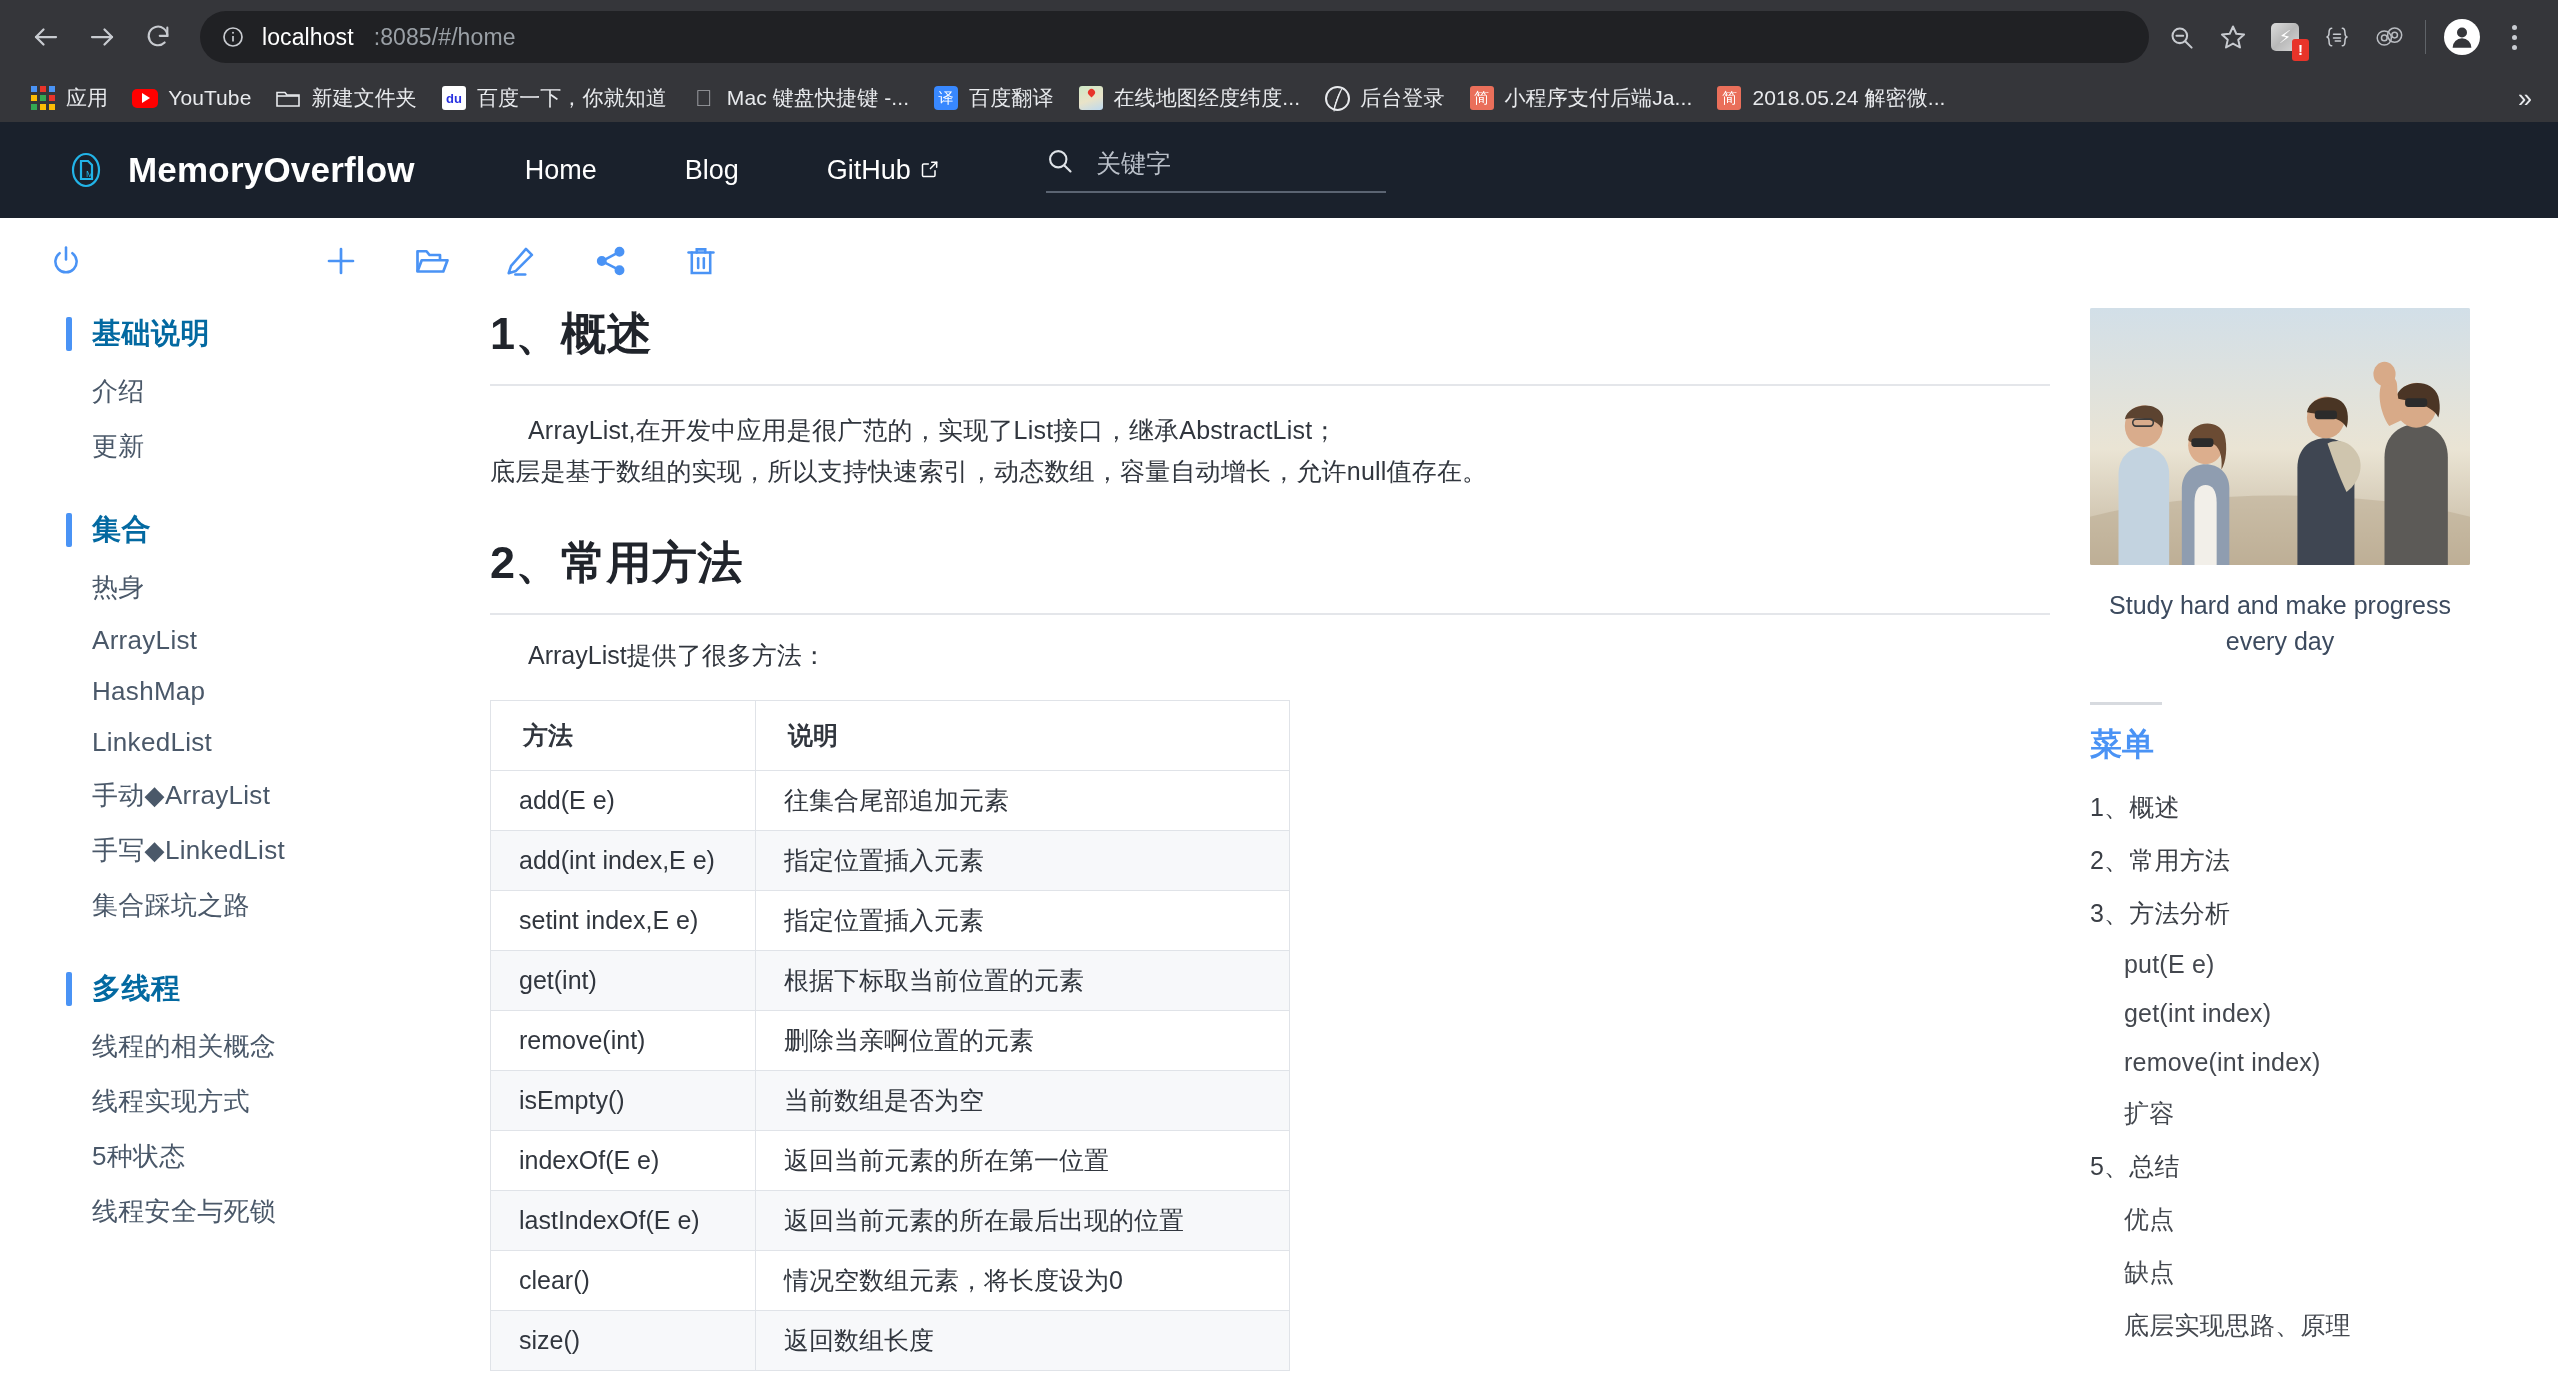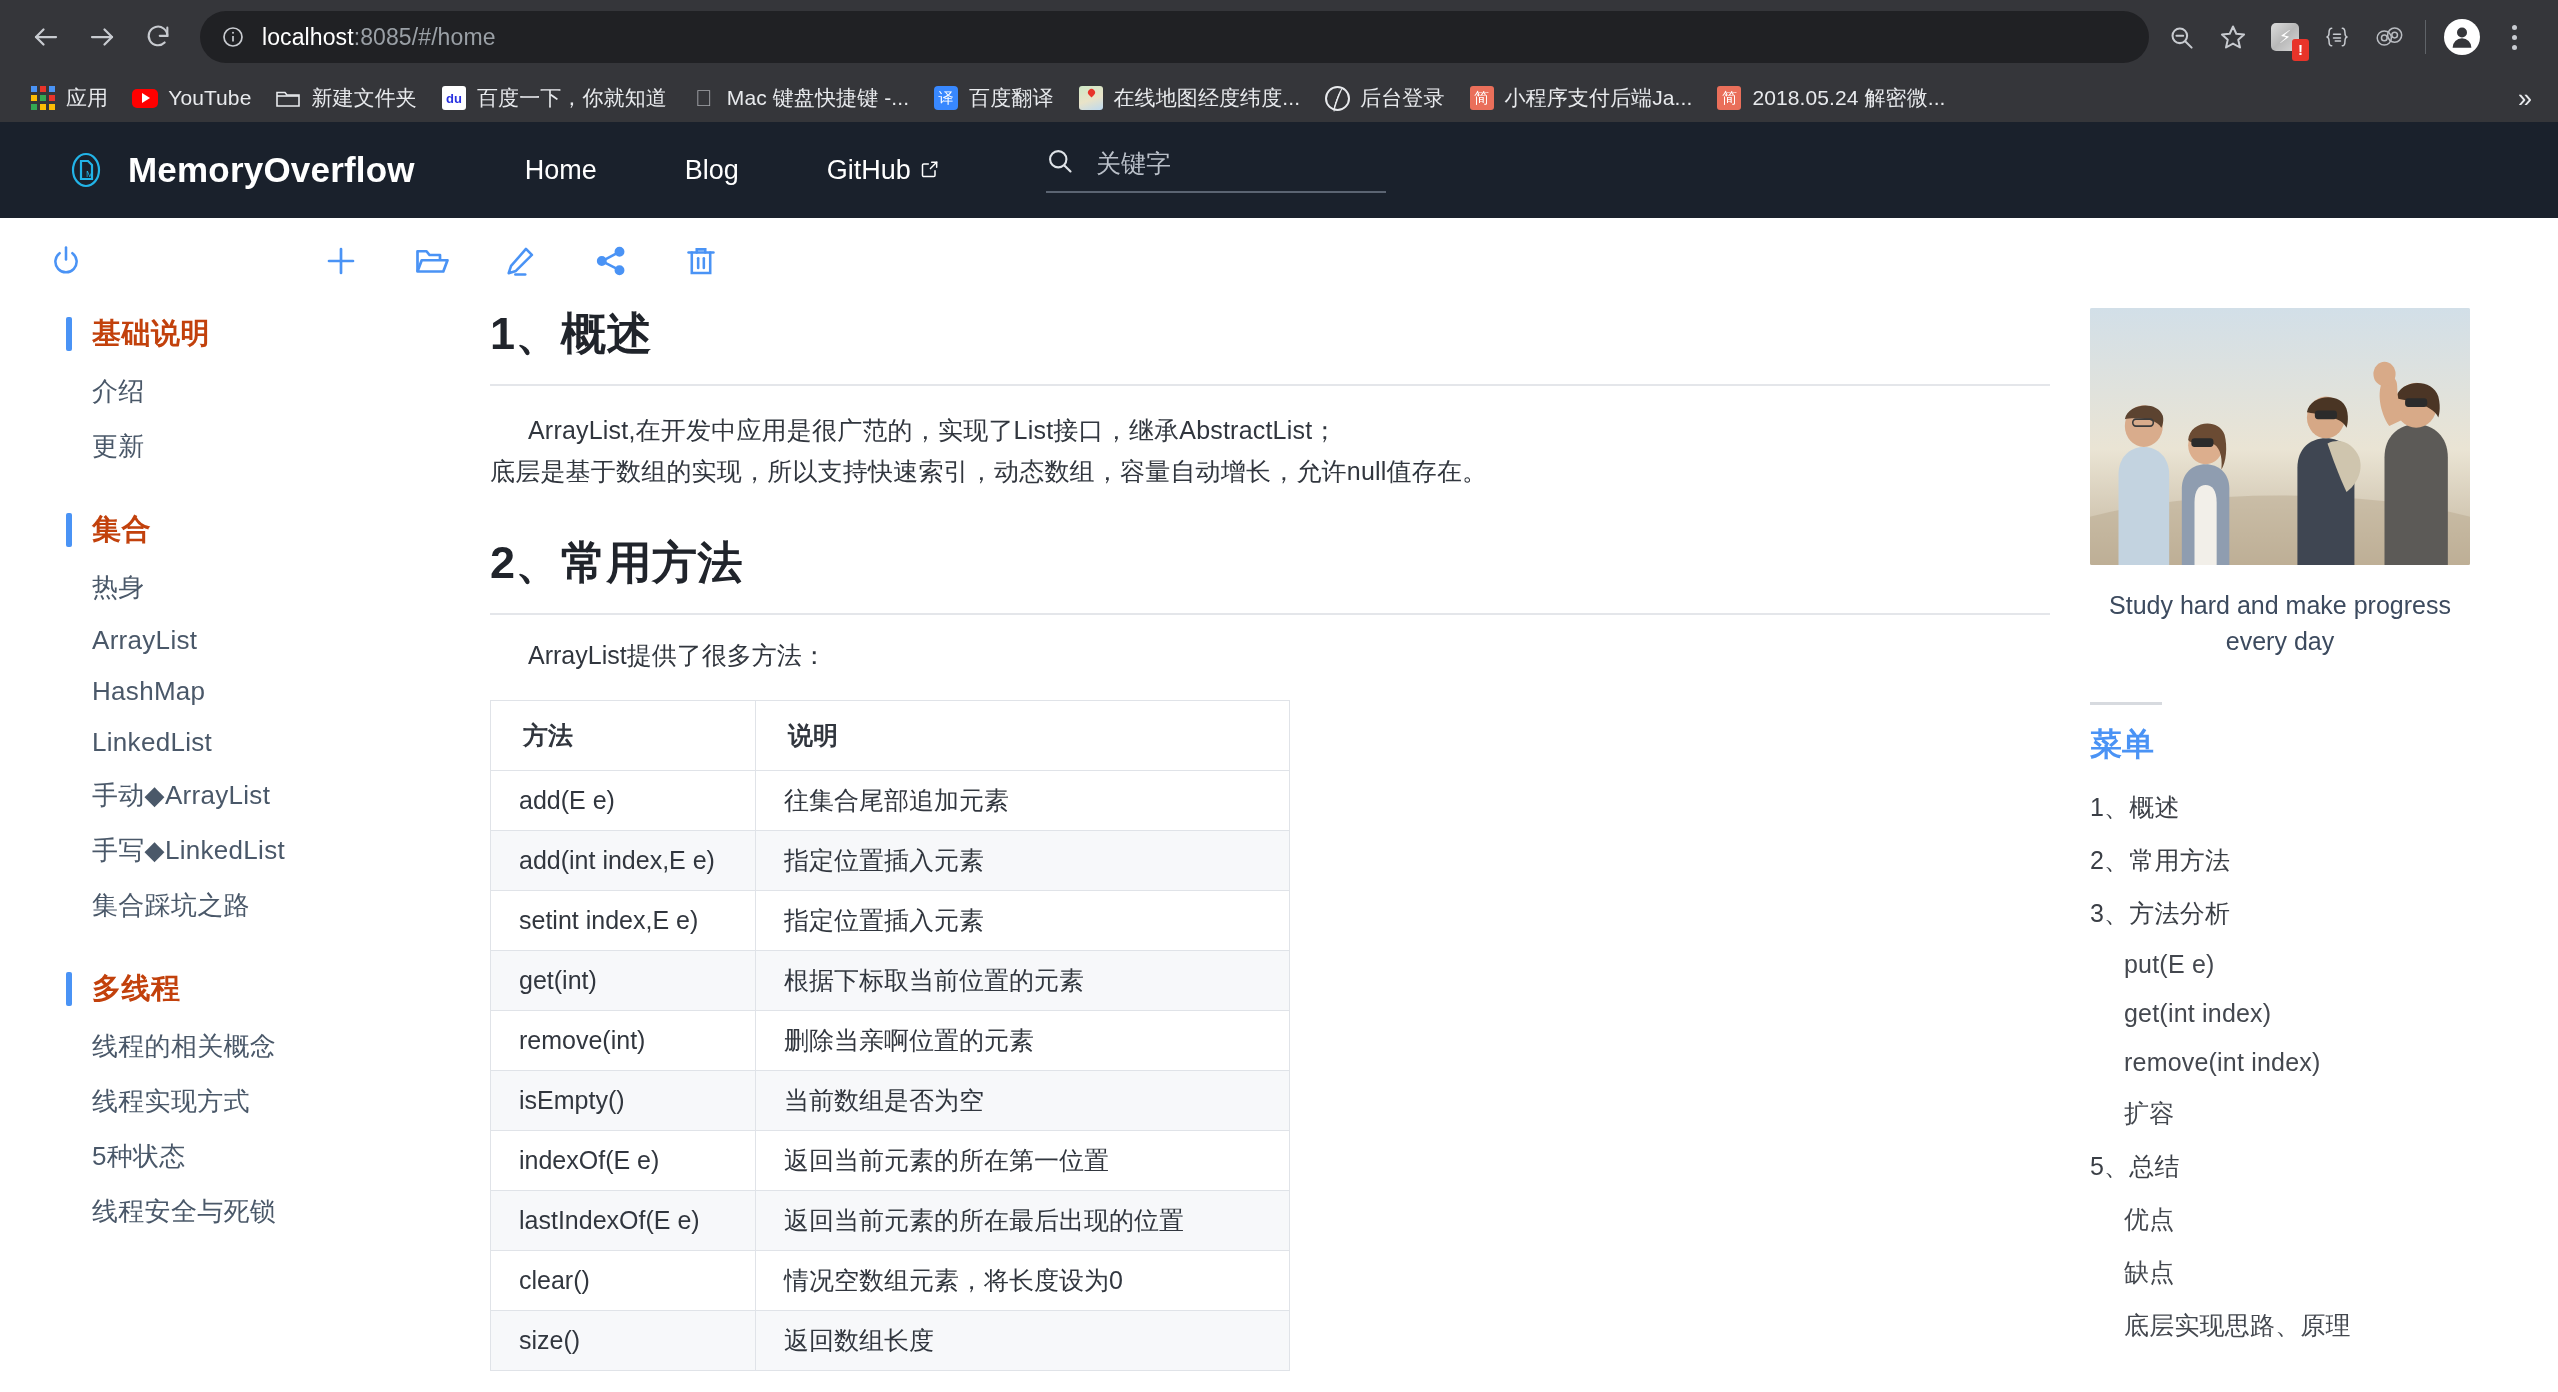--- a/index.html
+++ b/index.html
@@ -46,21 +46,21 @@
     color: #c8cbd0;
     flex: 0 0 auto;
   }
   .url-text {
     margin-left: 14px;
     font-size: 23px;
     color: #ffffff;
     white-space: nowrap;
     letter-spacing: .1px;
   }
-  .url-text .dim { color: #9aa0a6; }
+  .url-text .dim { color: #9aa0a6; margin-left: 20px; }
 
   .tool-icons { display: flex; align-items: center; gap: 0; padding-left: 6px; }
   .tool-icon {
     width: 52px; height: 52px;
     display: flex; align-items: center; justify-content: center;
     color: #c8cbd0;
     flex: 0 0 auto;
     position: relative;
   }
   .ext-badge {
@@ -194,21 +194,21 @@
 
   
   .side-nav { width: 480px; flex: 0 0 480px; padding-top: 6px; }
   .grp-title {
     display: flex; align-items: center;
     gap: 20px;
     padding: 4px 0 4px 66px;
     margin-bottom: 6px;
   }
   .grp-bar { width: 6px; height: 34px; background: #4a93f5; border-radius: 2px; flex: 0 0 auto; }
-  .grp-text { font-size: 29px; font-weight: bold; color: #c2410c; letter-spacing: .5px; }
+  .grp-text { font-size: 29px; font-weight: bold; color: #0369a1; letter-spacing: .5px; }
   .side-item {
     font-size: 26px;
     color: #4a5869;
     padding: 10px 0 10px 92px;
     letter-spacing: .3px;
     white-space: nowrap;
   }
   .grp-gap { height: 32px; }
 
   

